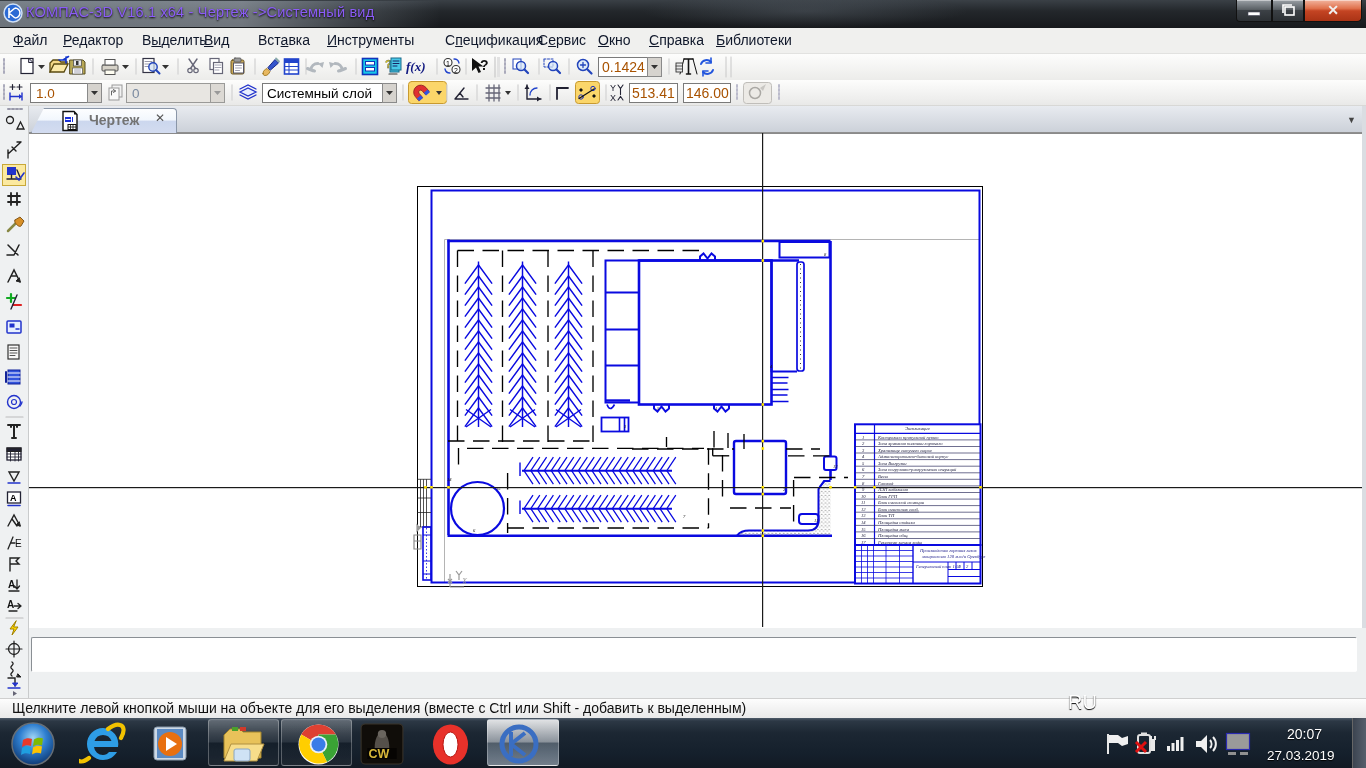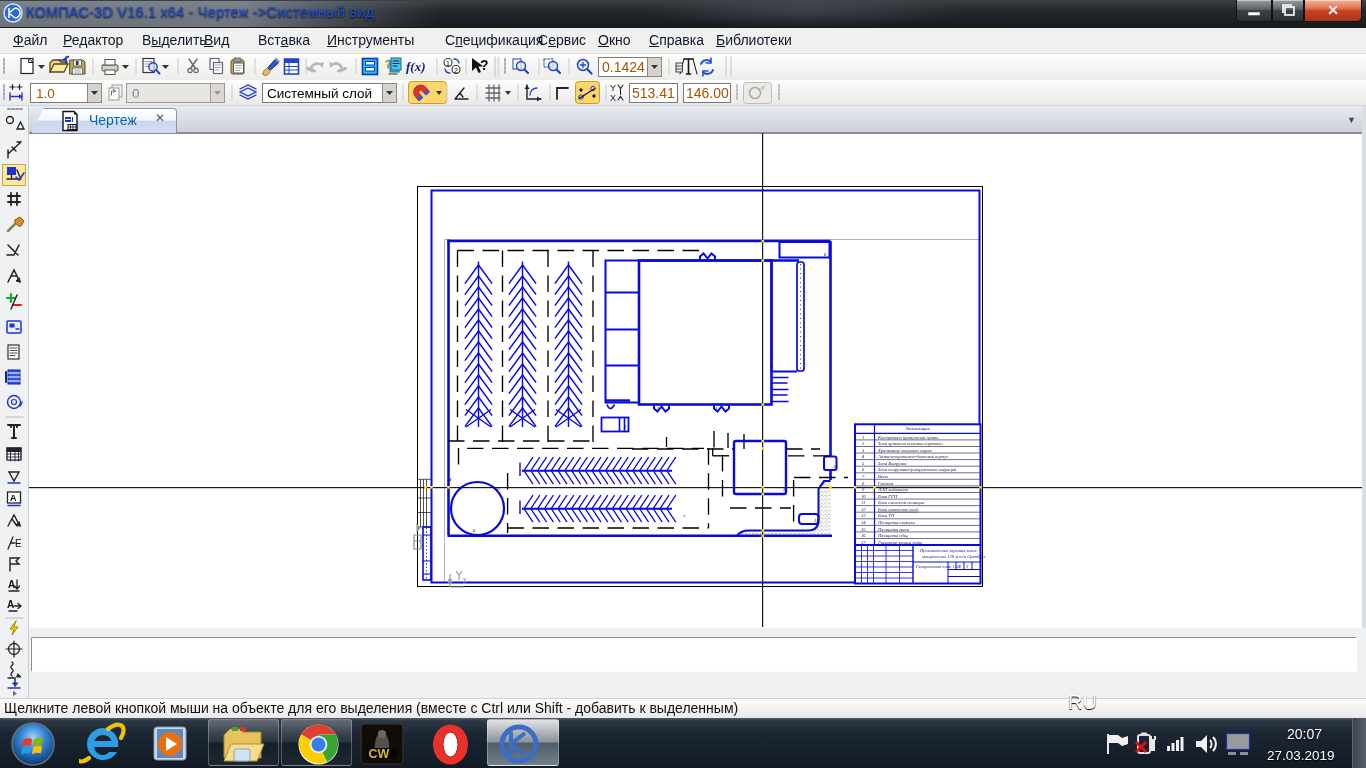--- a/index.html
+++ b/index.html
@@ -1,46 +1,46 @@
 <!DOCTYPE html>
 <html><head><meta charset="utf-8">
 <style>
 *{margin:0;padding:0;box-sizing:border-box}
 html,body{width:1366px;height:768px;overflow:hidden;font-family:"Liberation Sans",sans-serif}
 #page{position:relative;width:1366px;height:768px;background:#f0f0ee}
 .abs{position:absolute}
 
 #titlebar{left:0;top:0;width:1366px;height:28px;background:linear-gradient(180deg,#3a4046 0%,#23272b 40%,#17191c 100%)}
 #titleglow{left:0;top:1px;width:440px;height:26px;background:linear-gradient(90deg,rgba(165,175,185,.60) 0%,rgba(170,178,188,.60) 55%,rgba(140,150,160,.30) 80%,rgba(120,130,140,0) 100%);}
-#titletext{left:26px;top:4px;color:#1d4ed8;font-size:14.5px;letter-spacing:.2px;text-shadow:0 1px 2px #000}
+#titletext{left:26px;top:4px;color:#8b5cf6;font-size:14.5px;letter-spacing:.2px;text-shadow:0 1px 2px #000}
 
 .wbtn{top:0;height:22px;border:1px solid #111;border-top:none;color:#f0f0f0;text-align:center;font-size:12px;line-height:20px;box-shadow:inset 0 1px 0 rgba(255,255,255,.45)}
 #btnmin{left:1236px;width:36px;background:linear-gradient(180deg,#9aa0a6 0%,#5a6065 45%,#3c4146 50%,#2c3034 100%);border-radius:0 0 0 4px}
 #btnmax{left:1272px;width:32px;background:linear-gradient(180deg,#9aa0a6 0%,#5a6065 45%,#3c4146 50%,#2c3034 100%)}
 #btncls{left:1304px;width:58px;background:linear-gradient(180deg,#f2b49e 0%,#e0714c 40%,#c44423 52%,#aa3315 100%);border-radius:0 0 5px 0}
 
 #menubar{left:0;top:28px;width:1366px;height:26px;background:#f0f0ee;border-bottom:1px solid #e2e2e0}
 .mitem{position:absolute;top:32px;font-size:14px;color:#0f172a}
 
 #tb1{left:0;top:54px;width:1366px;height:26px;background:linear-gradient(180deg,#fdfdfc,#ececea)}
 #tb2{left:0;top:80px;width:1366px;height:26px;background:linear-gradient(180deg,#fdfdfc,#e9e9e8);border-bottom:1px solid #d8d8d6}
 
 #tabbar{left:0,top:106px;left:0;top:106px;width:1366px;height:27px;background:linear-gradient(180deg,#e8ebf0,#ccd1d9);border-bottom:1px solid #8f8f8f}
 #tab{left:31px;top:108px;width:146px;height:25px;background:linear-gradient(180deg,#fdfeff 0%,#f2f7fd 45%,#ccd7ee 52%,#d3dcf0 100%);border:1px solid #8a96a8;border-bottom:none;border-radius:4px 4px 0 0;clip-path:polygon(13px 0,100% 0,100% 100%,0 100%)}
-#tabtxt{left:89px;top:112px;font-size:14px;font-weight:normal;color:#0369a1}
+#tabtxt{left:89px;top:112px;font-size:14px;font-weight:bold;color:#737373}
 #tabx{left:155px;top:111px;font-size:12px;color:#555}
 
 #leftstrip{left:0;top:106px;width:29px;height:592px;background:#eff1f2;border-right:1px solid #c9cbcc}
 #canvas{left:29px;top:133px;width:1333px;height:495px;background:#fff;border-top:1px solid #8a8a8a}
 #rightband{left:1362px;top:106px;width:4px;height:592px;background:#dadde2}
 
 #panel{left:29px;top:628px;width:1337px;height:70px;background:#eef0f1}
 #propbox{left:31px;top:637px;width:1326px;height:35px;background:#fff;border:1px solid #8a8f94;border-right-color:#fff;border-bottom-color:#fdfdfd;border-radius:2px}
 
-#status{left:0;top:698px;width:1366px;height:20px;background:linear-gradient(180deg,#fdfdfd,#e9e9e9);border-top:1px solid #cfcfcf;font-size:14px;color:#111;padding:1px 0 0 4px}
+#status{left:0;top:698px;width:1366px;height:20px;background:linear-gradient(180deg,#fdfdfd,#e9e9e9);border-top:1px solid #cfcfcf;font-size:14px;color:#111;padding:1px 0 0 12px}
 
 #taskbar{left:0;top:718px;width:1366px;height:50px;background:linear-gradient(180deg,#4d5a68 0%,#2c3845 6%,#1c2733 30%,#15202c 70%,#121a24 100%)}
 .tbtn{top:719px;height:47px;border:1px solid rgba(255,255,255,.28);border-radius:3px;background:linear-gradient(180deg,rgba(255,255,255,.25),rgba(255,255,255,.08) 48%,rgba(0,0,0,.10) 52%,rgba(255,255,255,.05))}
 .trayt{position:absolute;color:#fff;text-shadow:0 1px 1px #000}
 </style></head>
 <body>
 <div id="page">
 
 <div class="abs" id="titlebar"></div>
 <div class="abs" id="titleglow"></div>

